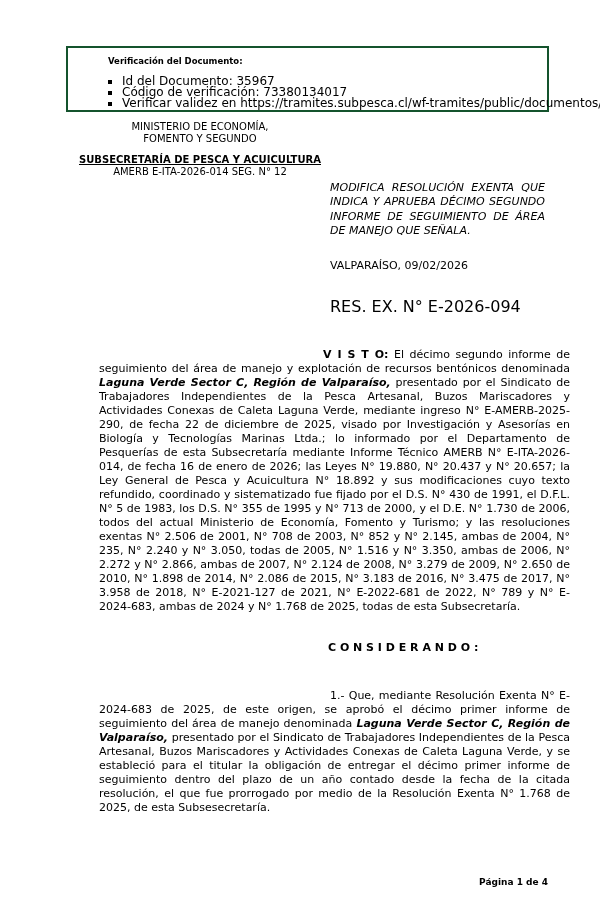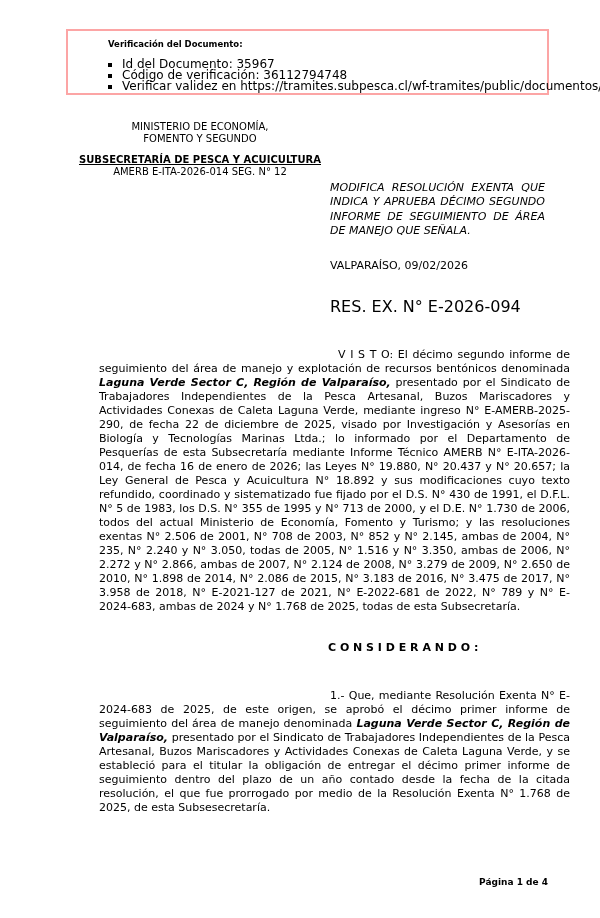--- a/index.html
+++ b/index.html
@@ -14,24 +14,24 @@
     background: #ffffff;
     color: #000000;
     font-family: "DejaVu Sans", sans-serif;
     overflow: hidden;
   }
 
   
   .verify-box {
     position: absolute;
     left: 66px;
-    top: 29px;
+    top: 46px;
     width: 483px;
     height: 66px;
-    border: 2px solid #fca5a5;
+    border: 2px solid #14532d;
     box-sizing: border-box;
     padding: 8px 8px 0 40px;
   }
   .verify-title {
     font-size: 8.5px;
     font-weight: bold;
     line-height: 11px;
   }
   .verify-list {
     margin: 9px 0 0 0;
@@ -105,21 +105,21 @@
   .considerando-para {
     position: absolute;
     left: 99px;
     top: 678px;
     width: 471px;
     font-size: 11px;
     line-height: 14px;
     text-align: justify;
     text-indent: 231px;
   }
-  .b { font-weight: normal; margin-left: 15px; }
+  .b { font-weight: bold; }
   .bi { font-weight: bold; font-style: italic; margin-top: 12px; }
 
   
   .page-number {
     position: absolute;
     right: 52px;
     top: 877px;
     font-size: 9px;
     font-weight: bold;
     text-align: right;
@@ -127,21 +127,21 @@
 </style>
 </head>
 <body>
 
 <div class="page">
 
   <div class="verify-box">
     <div class="verify-title">Verificación del Documento:</div>
     <ul class="verify-list">
       <li>Id del Documento: 35967</li>
-      <li>Código de verificación: 36112794748</li>
+      <li>Código de verificación: 73380134017</li>
       <li>Verificar validez en https://tramites.subpesca.cl/wf-tramites/public/documentos/validar</li>
     </ul>
   </div>
 
   <div class="letterhead">
     <div>MINISTERIO DE ECONOMÍA,</div>
     <div>FOMENTO Y SEGUNDO</div>
     <div class="lh-bold-underline">SUBSECRETARÍA DE PESCA Y ACUICULTURA</div>
     <div>AMERB E-ITA-2026-014 SEG. N° 12</div>
   </div>

